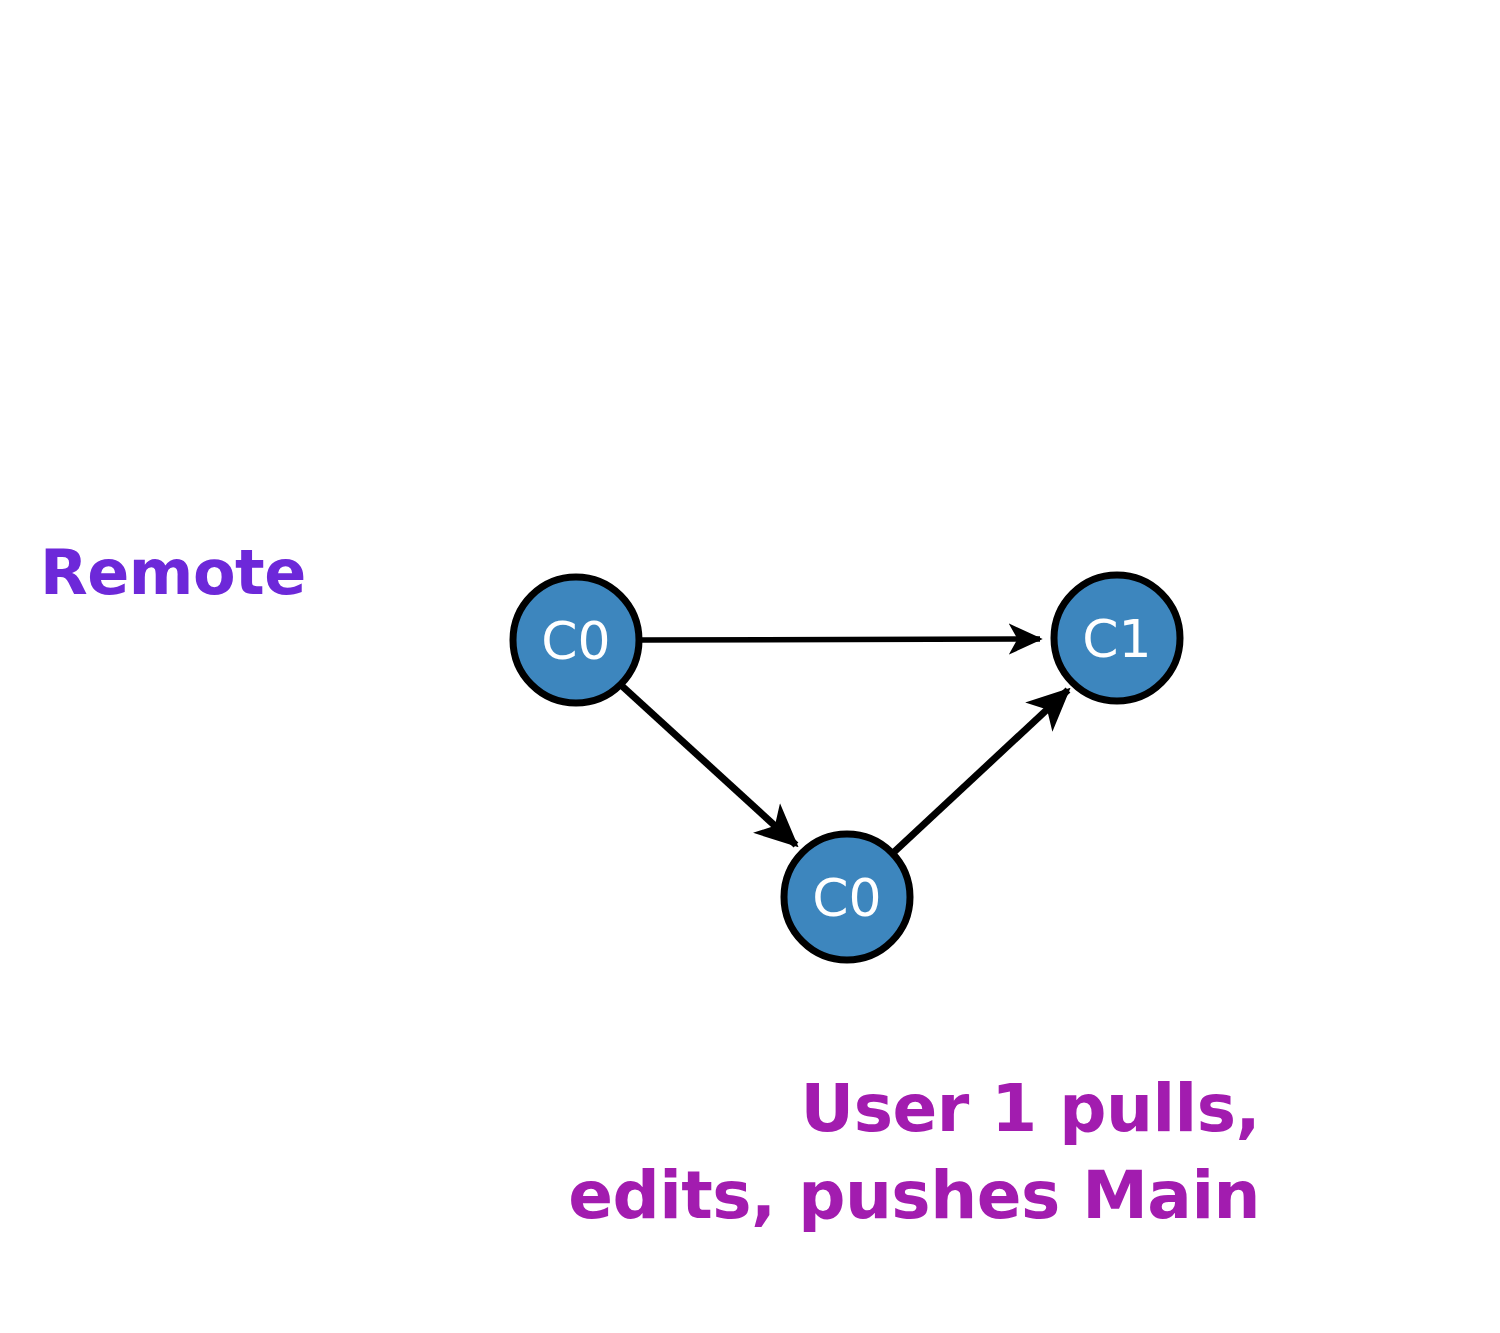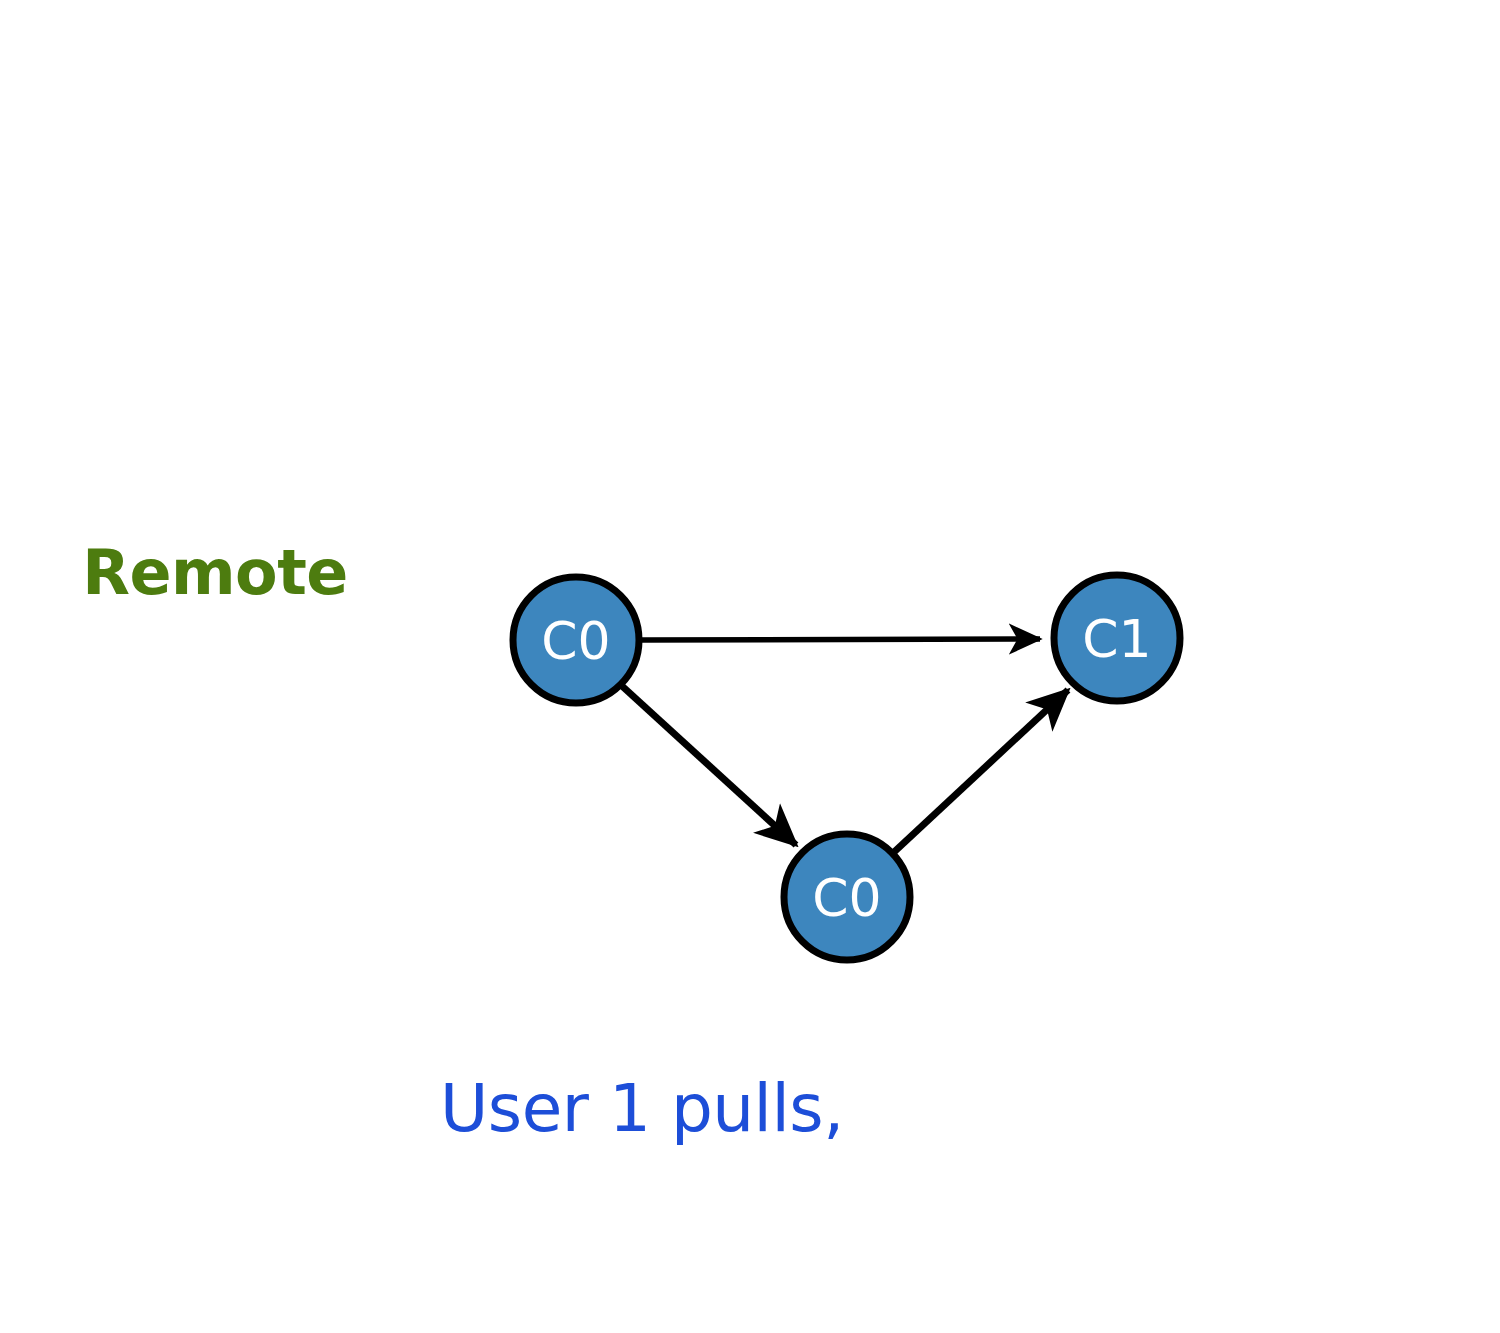--- a/index.html
+++ b/index.html
@@ -19,40 +19,40 @@
     left: 0;
     top: 0;
     width: 1500px;
     height: 1333px;
   }
   .side-label {
     position: absolute;
     left: 40px;
     top: 540px;
     width: 350px;
-    text-align: center;
+    text-align: left;
     font-family: "DejaVu Sans", sans-serif;
     font-weight: bold;
     font-size: 62px;
     line-height: 1.05;
-    color: #4d7c0f;
+    color: #6d28d9;
     letter-spacing: -0.5px;
   }
   .side-label .line { display: block; }
   .caption {
     position: absolute;
     left: 440px;
     top: 1065px;
     width: 820px;
-    text-align: left;
+    text-align: right;
     font-family: "DejaVu Sans", sans-serif;
-    font-weight: normal;
+    font-weight: bold;
     font-size: 66px;
     line-height: 1.32;
-    color: #1d4ed8;
+    color: #a21caf;
     letter-spacing: -0.5px;
   }
   .caption .line { display: block; }
   .node-text {
     font-family: "DejaVu Sans", sans-serif;
     font-size: 52px;
     fill: #ffffff;
     font-weight: normal;
     dominant-baseline: central;
     text-anchor: middle;
@@ -89,13 +89,14 @@
     <text class="node-text" x="847" y="898">C0</text>
   </g>
 </svg>
 
 <div class="side-label">
   <span class="line">Remote</span>
 </div>
 
 <div class="caption">
   <span class="line">User 1 pulls,</span>
+  <span class="line">edits, pushes Main</span>
 </div>
 
 </body></html>

